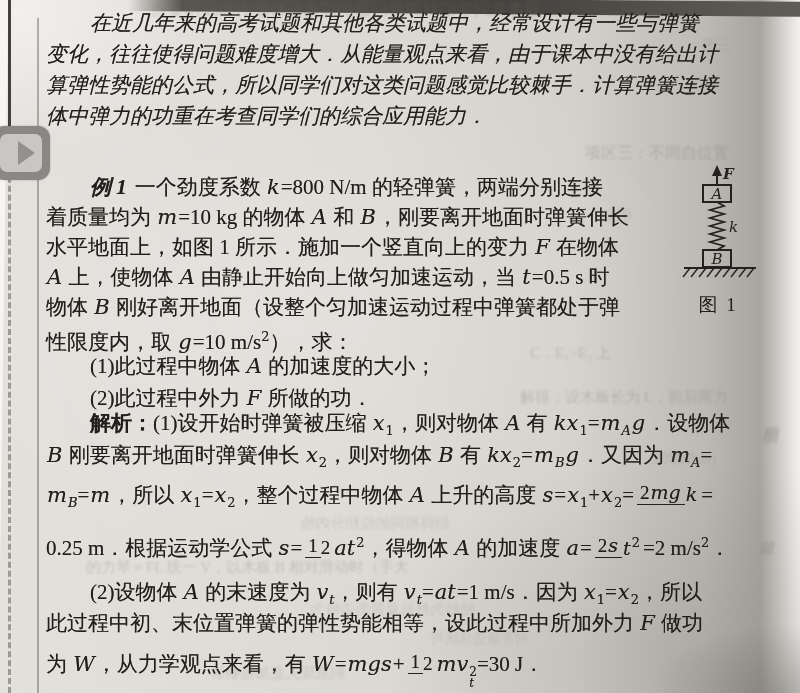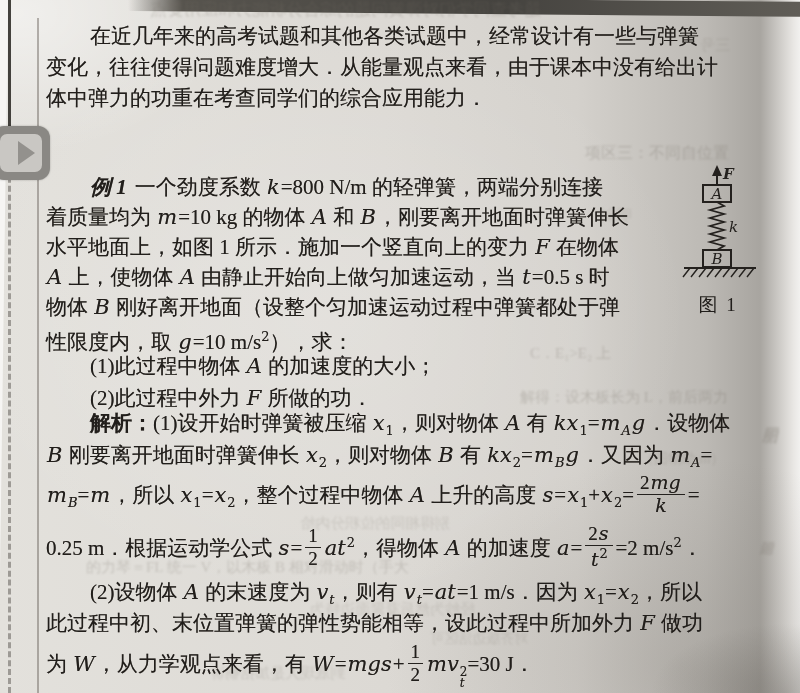--- a/index.html
+++ b/index.html
@@ -22,36 +22,36 @@
     background:linear-gradient(90deg,rgba(70,68,63,0),#57544e 8%,#45433f 55%,#605d57 100%);
     transform:rotate(.5deg);transform-origin:left center;}
   .corner-smudge{position:absolute;right:0;bottom:0;width:150px;height:70px;
     background:radial-gradient(ellipse at 90% 100%, rgba(90,86,80,.35), rgba(90,86,80,0) 70%);}
   
   .clip{position:absolute;left:-8px;top:126px;width:58px;height:54px;background:#8a8884;border-radius:12px;box-shadow:0 0 2px rgba(0,0,0,.3);}
   .clip-inner{position:absolute;left:8px;top:8px;right:8px;bottom:8px;background:#c9c7c3;border-radius:7px;}
   .clip-tri{position:absolute;left:26px;top:15px;width:0;height:0;border-left:17px solid #93918d;border-top:12px solid transparent;border-bottom:12px solid transparent;}
   
   .block{position:absolute;left:46px;}
-  #intro{top:21px;}
+  #intro{top:8px;font-style:italic;}
   #example-text{top:172px;}
   #items{top:350px;}
   #sol1{top:408px;}
   #sol2{top:576px;}
   .line{white-space:nowrap;height:31px;line-height:31px;text-shadow:0 0 .5px rgba(20,15,10,.55);}
   #example-text .line{height:30px;line-height:30px;}
   #items .line{height:32px;line-height:32px;}
   .ind{padding-left:44px;}
   .v{font-family:"DejaVu Serif",serif;font-style:italic;padding:0 1px;}
   .bd{font-weight:700;}
   .bi{font-weight:700;font-style:italic;padding-right:8px;}
   .sb{font-size:13px;vertical-align:-5px;font-family:"DejaVu Serif",serif;}
   .sp{font-size:13px;vertical-align:8px;font-family:"DejaVu Serif",serif;}
   .it{font-style:italic;}
-  .frac{display:inline-flex;flex-direction:column;align-items:center;vertical-align:middle;line-height:1.05;font-size:19px;margin:0 3px;position:relative;top:-3px;}
+  .frac{display:inline-flex;align-items:center;vertical-align:middle;line-height:1.05;font-size:19px;margin:0 3px;position:relative;top:-3px;}
   .fn{border-bottom:1.6px solid #24211e;padding:0 3px 1px;}
   .fd{padding-top:1px;}
   .ss{display:inline-flex;flex-direction:column;align-items:flex-start;font-size:12px;line-height:11px;vertical-align:-5px;font-family:"DejaVu Serif",serif;}
   
   #figure{position:absolute;left:672px;top:164px;width:92px;}
   #figure svg text{font-family:"DejaVu Serif",serif;font-style:italic;font-size:15px;fill:#24211e;}
   #fig-caption{text-align:center;font-size:19px;margin-top:0;letter-spacing:2px;}
   
   .bleed{position:absolute;color:#756f66;filter:blur(1.1px);white-space:nowrap;pointer-events:none;text-shadow:none;}
   .bleed.v{writing-mode:vertical-rl;}
@@ -69,20 +69,21 @@
   <div class="corner-smudge"></div>
 
   <div class="clip">
     <div class="clip-inner"></div>
     <div class="clip-tri"></div>
   </div>
 
   <div class="block" id="intro">
       <div class="line ind"><span class="t">在近几年来的高考试题和其他各类试题中，经常设计有一些与弹簧</span></div>
       <div class="line"><span class="t">变化，往往使得问题难度增大．从能量观点来看，由于课本中没有给出计</span></div>
+      <div class="line"><span class="t">算弹性势能的公式，所以同学们对这类问题感觉比较棘手．计算弹簧连接</span></div>
       <div class="line"><span class="t">体中弹力的功重在考查同学们的综合应用能力．</span></div>
     </div>
   <div class="block" id="example-text">
       <div class="line ind"><span class="bi">例 1</span><span class="t">一个劲度系数 </span><span class="v">k</span><span class="t">=800 N/m 的轻弹簧，两端分别连接</span></div>
       <div class="line"><span class="t">着质量均为 </span><span class="v">m</span><span class="t">=10 kg 的物体 </span><span class="v">A</span><span class="t"> 和 </span><span class="v">B</span><span class="t">，刚要离开地面时弹簧伸长</span></div>
       <div class="line"><span class="t">水平地面上，如图 1 所示．施加一个竖直向上的变力 </span><span class="v">F</span><span class="t"> 在物体</span></div>
       <div class="line"><span class="v">A</span><span class="t"> 上，使物体 </span><span class="v">A</span><span class="t"> 由静止开始向上做匀加速运动，当 </span><span class="v">t</span><span class="t">=0.5 s 时</span></div>
       <div class="line"><span class="t">物体 </span><span class="v">B</span><span class="t"> 刚好离开地面（设整个匀加速运动过程中弹簧都处于弹</span></div>
       <div class="line"><span class="t">性限度内，取 </span><span class="v">g</span><span class="t">=10 m/s</span><span class="sp">2</span><span class="t">），求：</span></div>
     </div>

